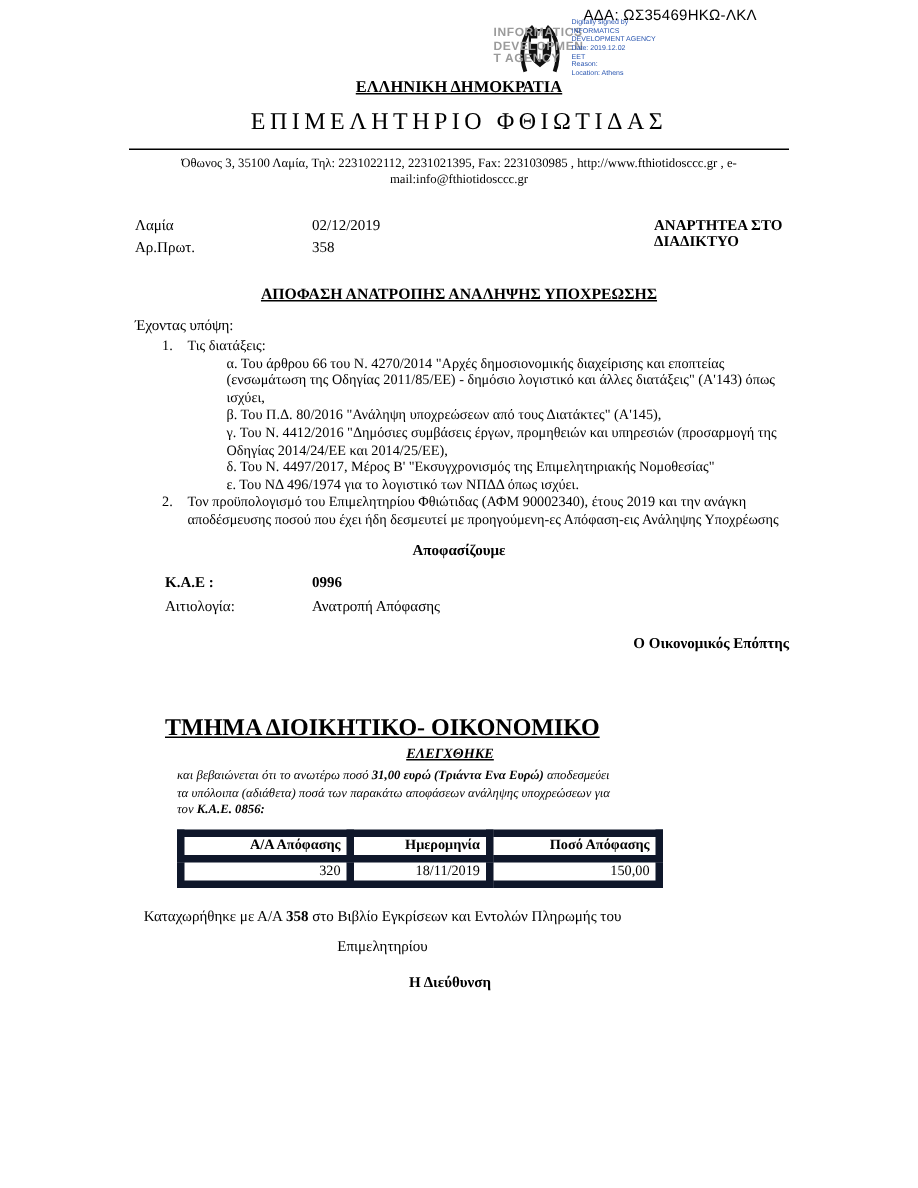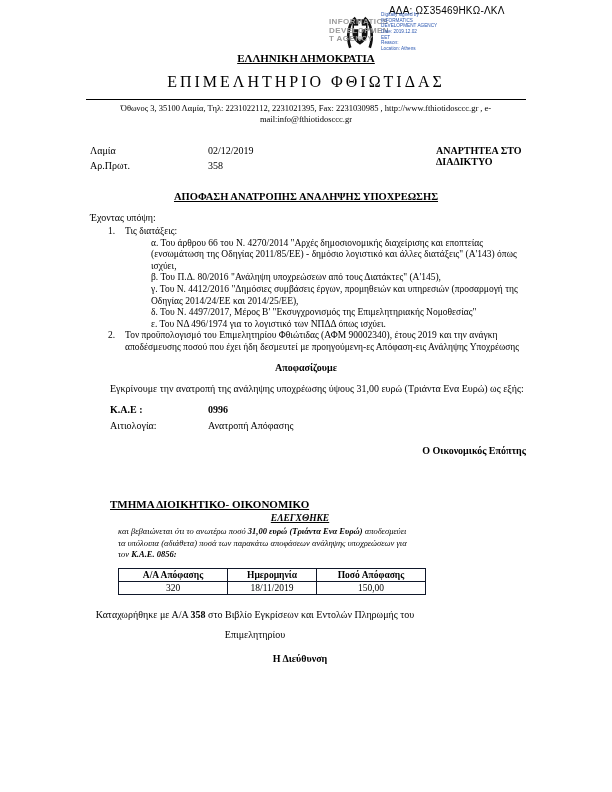--- a/index.html
+++ b/index.html
@@ -63,29 +63,29 @@
   .approval { margin:10px 40px 0 42px; text-indent:20px; font-size:10px; }
 
   .kae { position:relative; height:33px; margin-top:10px; font-size:10px; }
   .kae-label  { position:absolute; left:62px;  top:0; font-weight:bold; }
   .kae-value  { position:absolute; left:160px; top:0; font-weight:bold; }
   .reason-label { position:absolute; left:62px;  top:16px; }
   .reason-value { position:absolute; left:160px; top:16px; }
 
   .supervisor { text-align:right; margin:8px 38px 0 0; font-weight:bold; font-size:10px; }
 
-  .dept-heading { margin:42px 0 0 62px; font-weight:bold; text-decoration:underline; font-size:11px; }
+  .dept-heading { margin:42px 0 0 62px; font-weight:bold; text-decoration:underline; font-size:16px; }
 
   .certify-block { width:380px; margin-left:62px; }
   .checked-heading { text-align:center; font-weight:bold; font-style:italic; text-decoration:underline; font-size:9.5px; margin-top:3px; }
   .certify-text { font-style:italic; font-size:8.5px; width:295px; margin:3px 0 0 8px; line-height:1.3; }
   .certify-text b { font-style:italic; }
 
   table.decisions { margin:8px 0 0 70px; border-collapse:collapse; font-size:9.5px; }
-  table.decisions th, table.decisions td { border:1px solid #0f172a; padding:1px 4px; text-align:center; }
+  table.decisions th, table.decisions td { border:5px solid #0f172a; padding:1px 4px; text-align:right; }
   table.decisions th { font-weight:bold; }
   .col-a { width:100px; } .col-b { width:80px; } .col-c { width:100px; }
 
   .registered { margin:10px 40px 0 42px; font-size:10px; line-height:2.0; max-width:330px;text-align:center; }
 
   .direction { width:380px; margin-left:62px; text-align:center; font-weight:bold; font-size:10px; margin-top:8px; }
 </style>
 </head>
 <body>
 
@@ -145,21 +145,20 @@
       <div class="subitem">ε. Του ΝΔ 496/1974 για το λογιστικό των ΝΠΔΔ όπως ισχύει.</div>
     </div>
     <div class="list-item">
       <span class="num">2.</span>
       <span class="itext">Τον προϋπολογισμό του Επιμελητηρίου Φθιώτιδας (ΑΦΜ 90002340), έτους 2019 και την ανάγκη αποδέσμευσης ποσού που έχει ήδη δεσμευτεί με προηγούμενη-ες Απόφαση-εις Ανάληψης Υποχρέωσης</span>
     </div>
   </div>
 
   <div class="decision">Αποφασίζουμε</div>
 
-  <div class="approval">Εγκρίνουμε την ανατροπή της ανάληψης υποχρέωσης ύψους 31,00 ευρώ (Τριάντα Ενα Ευρώ) ως εξής:</div>
 
   <div class="kae">
     <span class="kae-label">Κ.Α.Ε :</span>
     <span class="kae-value">0996</span>
     <span class="reason-label">Αιτιολογία:</span>
     <span class="reason-value">Ανατροπή Απόφασης</span>
   </div>
 
   <div class="supervisor">Ο Οικονομικός Επόπτης</div>
 

